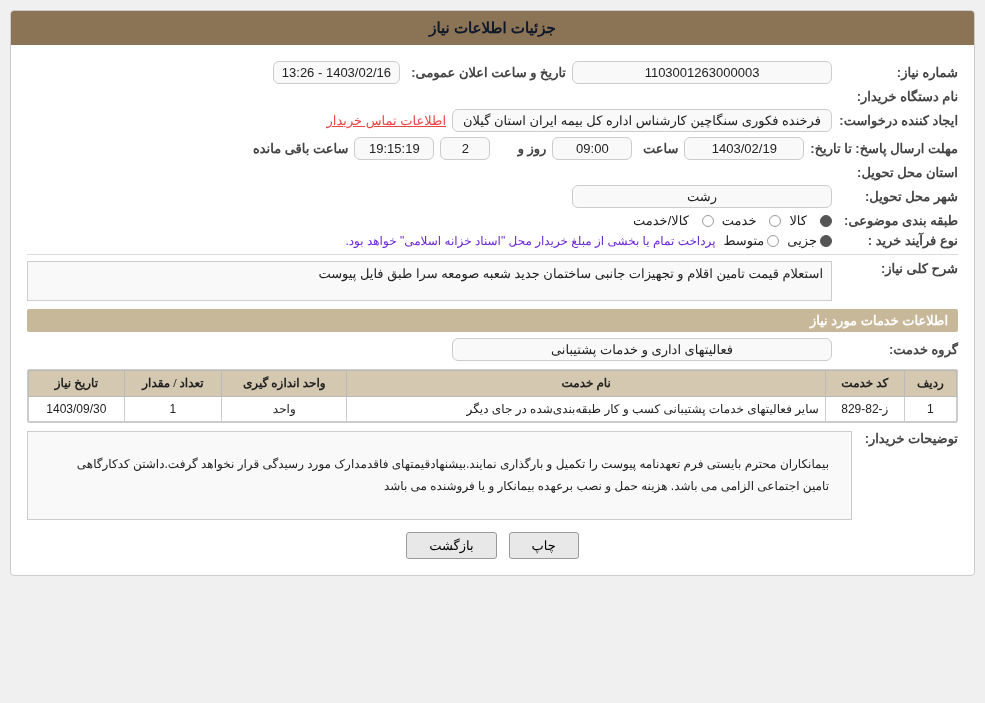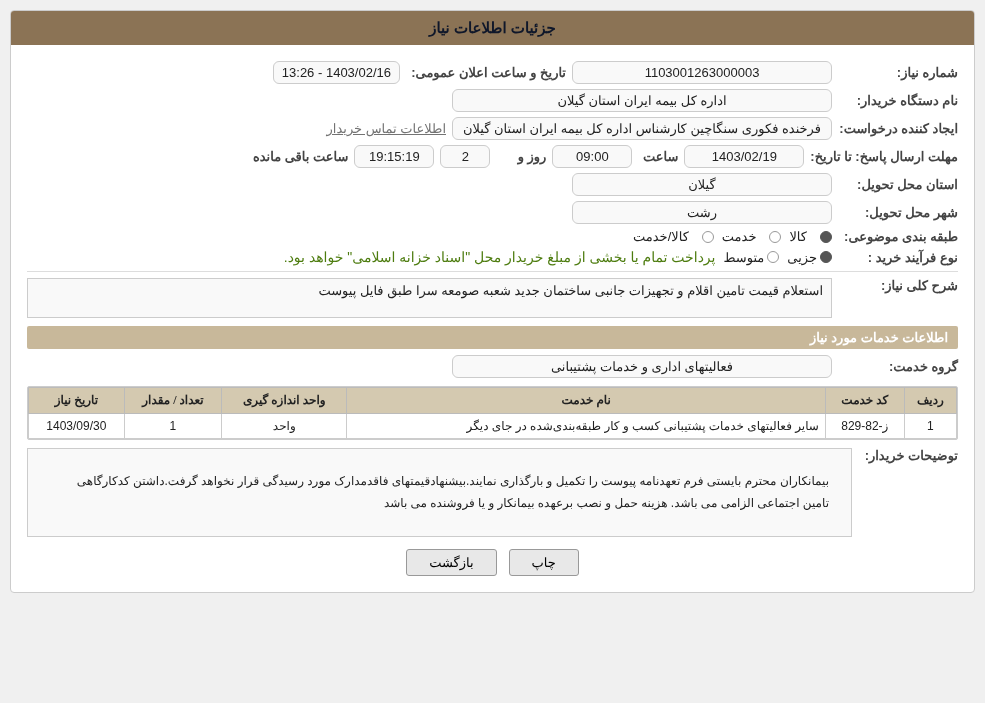--- a/index.html
+++ b/index.html
@@ -60,21 +60,21 @@
       background: #f9f9f9;
       border: 1px solid #ccc;
       padding: 3px 8px;
       border-radius: 6px;
       min-width: 120px;
       text-align: center;
       color: #222;
     }
     .value-box.wide { min-width: 260px; }
     .value-box.xwide { min-width: 380px; }
-    .link-style { color: #737373; text-decoration: underline; cursor: pointer; }
+    .link-style { color: #ef4444; text-decoration: underline; cursor: pointer; }
     .radio-group {
       display: flex;
       align-items: center;
       gap: 8px;
     }
     .radio-item {
       display: flex;
       align-items: center;
       gap: 13px;
       justify-content: flex-end;
@@ -176,21 +176,20 @@
 
       <div class="info-row" style="margin-top:6px;">
         <span class="label">شماره نیاز:</span>
         <span class="value-box wide">1103001263000003</span>
         <span class="label" style="min-width:160px;">تاریخ و ساعت اعلان عمومی:</span>
         <span class="value-box">1403/02/16 - 13:26</span>
       </div>
 
       <div class="info-row">
         <span class="label">نام دستگاه خریدار:</span>
-        <span class="value-box xwide">اداره کل بیمه ایران استان گیلان</span>
       </div>
 
       <div class="info-row">
         <span class="label">ایجاد کننده درخواست:</span>
         <span class="value-box xwide">فرخنده فکوری سنگاچین کارشناس اداره کل بیمه ایران استان گیلان</span>
         <span class="link-style">اطلاعات تماس خریدار</span>
       </div>
 
       <div class="info-row">
         <span class="label">مهلت ارسال پاسخ: تا تاریخ:</span>
@@ -198,21 +197,20 @@
         <span class="label" style="min-width:40px;">ساعت</span>
         <span class="value-box" style="min-width:80px;">09:00</span>
         <span class="label" style="min-width:50px;">روز و</span>
         <span class="value-box" style="min-width:50px;">2</span>
         <span class="value-box" style="min-width:80px;">19:15:19</span>
         <span class="label" style="min-width:100px;">ساعت باقی مانده</span>
       </div>
 
       <div class="info-row">
         <span class="label">استان محل تحویل:</span>
-        <span class="value-box wide">گیلان</span>
       </div>
 
       <div class="info-row">
         <span class="label">شهر محل تحویل:</span>
         <span class="value-box wide">رشت</span>
       </div>
 
       <div class="info-row">
         <span class="label">طبقه بندی موضوعی:</span>
         <div class="radio-group">
@@ -235,21 +233,21 @@
         <span class="label">نوع فرآیند خرید :</span>
         <div class="purchase-row">
           <div class="purchase-option">
             <span class="radio-circle selected"></span>
             <span>جزیی</span>
           </div>
           <div class="purchase-option">
             <span class="radio-circle"></span>
             <span>متوسط</span>
           </div>
-          <span style="color:#4d7c0f; font-size:14px;">پرداخت تمام یا بخشی از مبلغ خریدار محل "اسناد خزانه اسلامی" خواهد بود.</span>
+          <span style="color:#6d28d9; font-size:12px;">پرداخت تمام یا بخشی از مبلغ خریدار محل "اسناد خزانه اسلامی" خواهد بود.</span>
         </div>
       </div>
 
       <hr class="divider-line">
 
       <div class="info-row" style="align-items:flex-start;">
         <span class="label">شرح کلی نیاز:</span>
         <div class="description-box" style="flex:1;">
           <span>استعلام قیمت تامین اقلام و تجهیزات جانبی ساختمان جدید شعبه صومعه سرا طبق فایل پیوست</span>
         </div>

